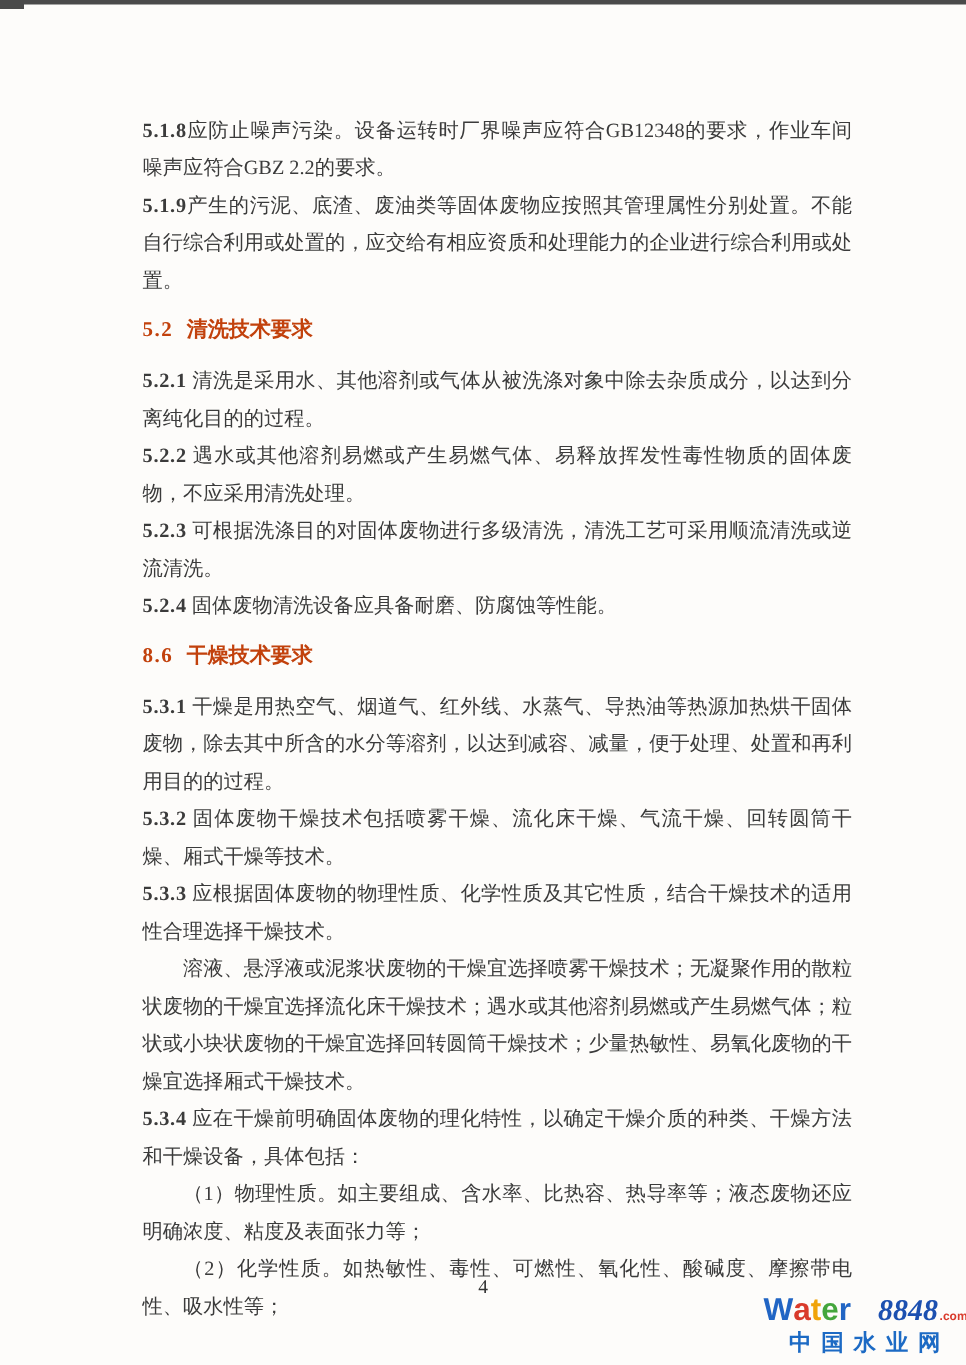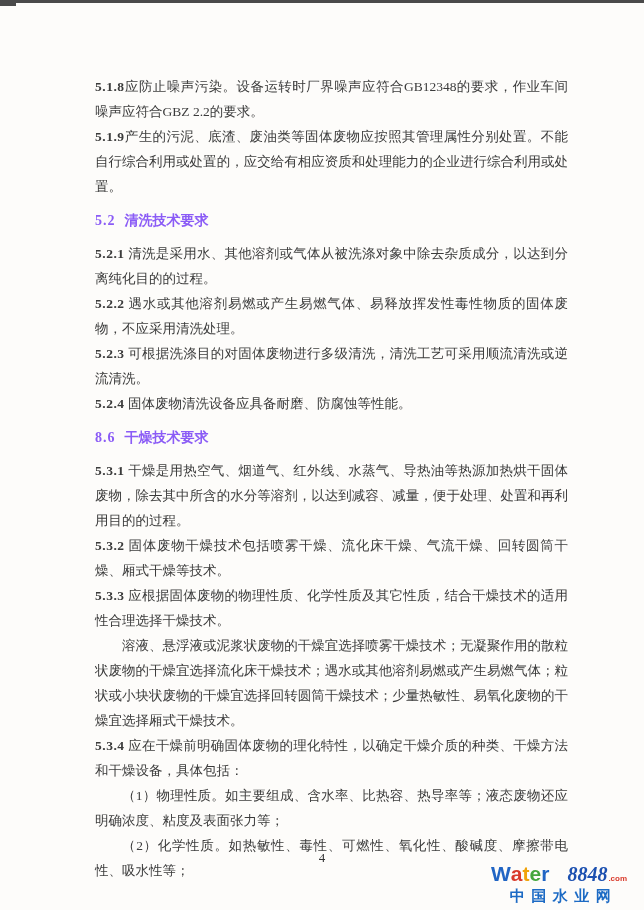--- a/index.html
+++ b/index.html
@@ -25,33 +25,33 @@
     font-size:13.5px;
     line-height:25px;
     text-align:justify;
   }
   p.clause{margin:0;}
   p.clause .num{font-weight:bold;letter-spacing:.5px;}
   h2.section-heading{
     margin:9px 0 8px 0;
     font-size:14px;
     font-weight:bold;
-    color:#8b5cf6;
+    color:#c2410c;
     line-height:25px;
     text-align:left;
   }
   h2.section-heading .h-num{margin-right:9px;letter-spacing:1px;}
   p.indent{margin:0;text-indent:2em;}
   .page-footer{
     position:absolute;left:0;bottom:44px;width:644px;
     text-align:center;font-size:13px;color:#333;
   }
   .watermark{
-    position:absolute;right:25px;bottom:7px;width:128px;
-    text-align:center;line-height:1;
+    position:absolute;right:7px;bottom:7px;width:128px;
+    text-align:left;line-height:1;
     font-family:"Liberation Sans","DejaVu Sans",sans-serif;
     user-select:none;
   }
   .wm-line1{white-space:nowrap;display:flex;align-items:baseline;}
   .wm-word{font-weight:bold;font-size:21px;letter-spacing:0px;}
   .wm-word span{display:inline-block;}
   .wm-number{
     font-family:"Liberation Serif","DejaVu Serif",serif;
     font-style:italic;font-weight:bold;font-size:20px;
     margin-left:18px;

